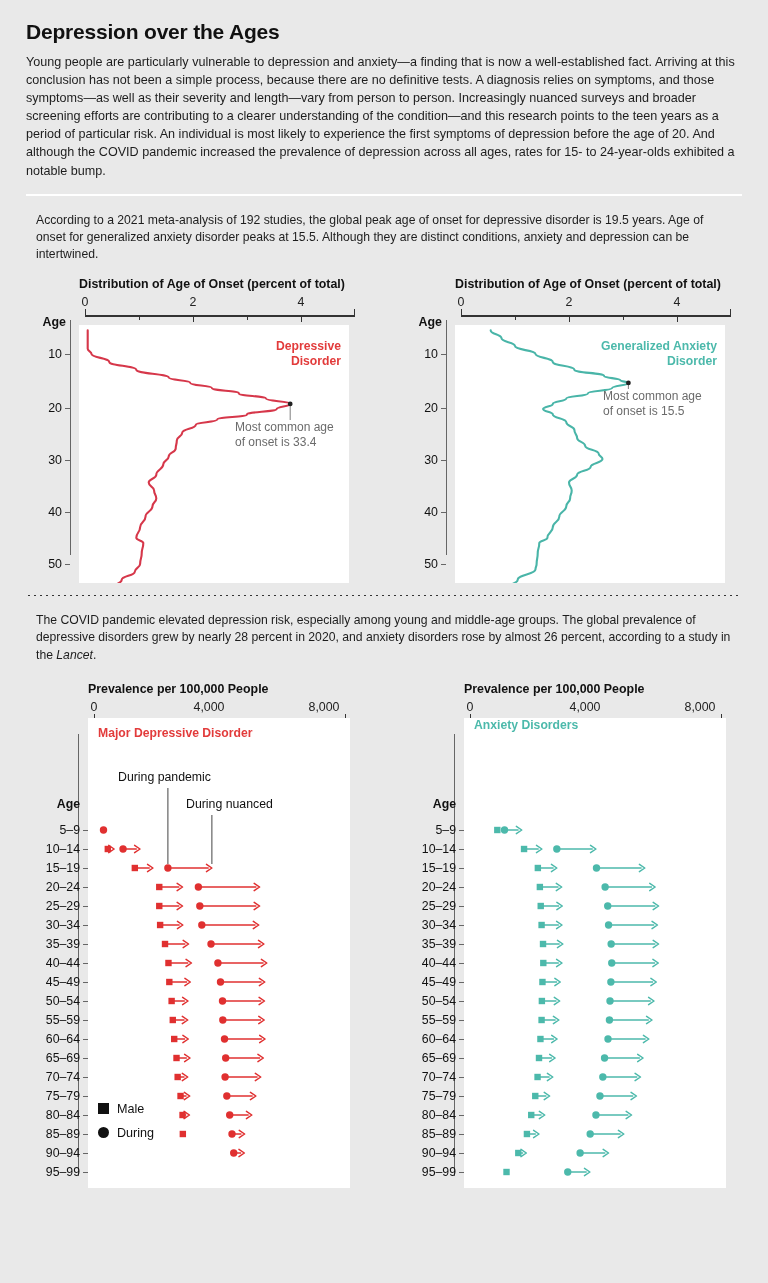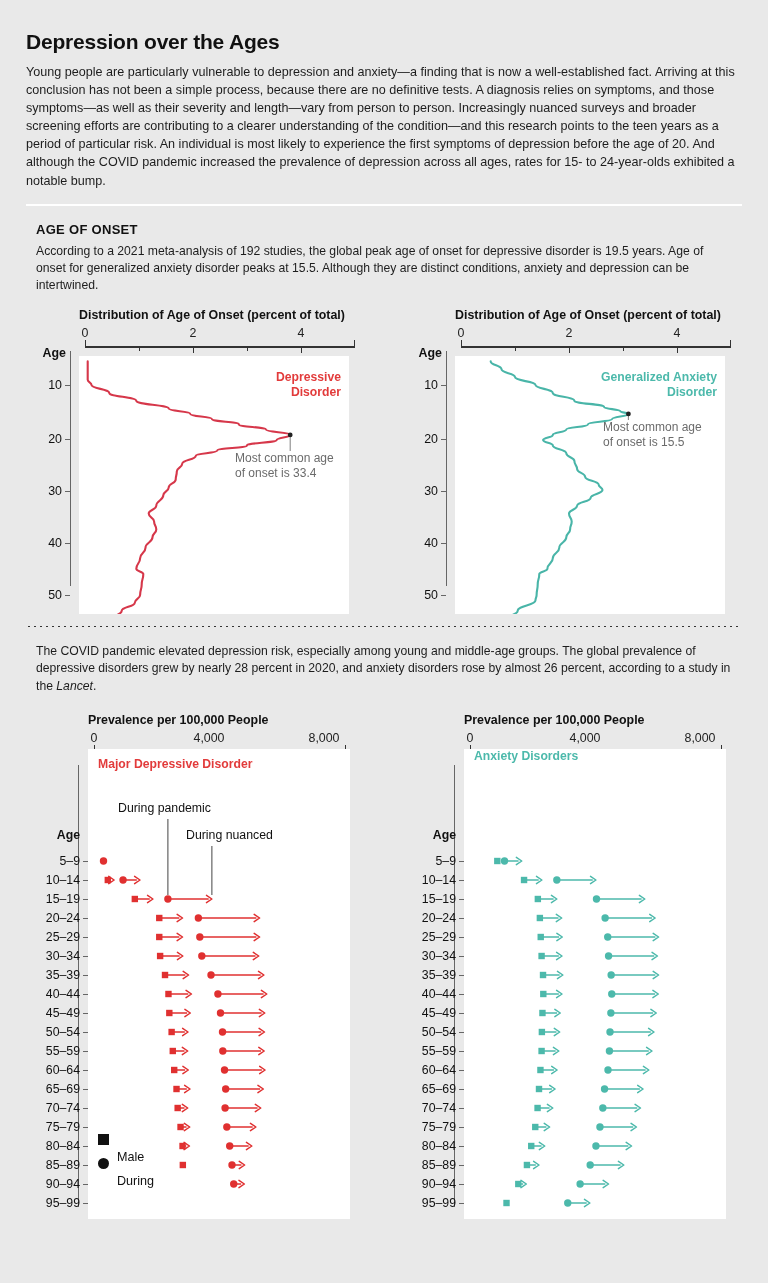--- a/index.html
+++ b/index.html
@@ -8,21 +8,21 @@
     background:#e9e9e9;
     font-family:"Liberation Sans", sans-serif;
     color:#1a1a1a;
     overflow:hidden;
   }
   .page{position:relative;width:768px;height:1283px;padding:0;box-sizing:border-box;}
 
   
   .hdr{padding:16px 26px 0 26px;}
   h1.title{
-    font-size:21px;font-weight:bold;margin:14px 0 9px 0;letter-spacing:-0.2px;
+    font-size:21px;font-weight:bold;margin:4px 0 9px 0;letter-spacing:-0.2px;
     font-family:"Liberation Sans", sans-serif;color:#111;
   }
   p.intro{
     font-size:12.6px;line-height:18.1px;margin:0;color:#1d1d1d;
     font-family:"Liberation Sans", sans-serif;
   }
 
   .rule-solid{height:2px;background:#ffffff;margin:14px 26px 0 26px;}
   .rule-dotted{
     height:3px;margin:0 26px;
@@ -68,39 +68,38 @@
   .yaxis .ylab.bold{font-weight:bold;}
 
   .annot{position:absolute;font-size:12px;color:#6b6b6b;line-height:14.5px;}
 
   
   .rowlab{
     position:absolute;font-size:12.3px;color:#111;text-align:right;
     transform:translateY(-50%);white-space:nowrap;
   }
   .rowlab.hdr-age{font-weight:bold;}
-  .legend-item{position:absolute;font-size:12.6px;color:#111;margin-top:17px;}
+  .legend-item{position:absolute;font-size:12.6px;color:#111;}
   .legend-sq{position:absolute;width:11px;height:11px;background:#111;}
   .legend-ci{position:absolute;width:11px;height:11px;border-radius:50%;background:#111;}
   .note{position:absolute;font-size:11.6px;font-style:italic;color:#7d7d7d;line-height:14px;}
   .cb-label{position:absolute;font-size:12.3px;color:#111;white-space:nowrap;}
 </style>
 </head>
 <body>
 
 <div class="page">
 
   <div class="hdr">
     <h1 class="title">Depression over the Ages</h1>
     <p class="intro">Young people are particularly vulnerable to depression and anxiety—a finding that is now a well-established fact. Arriving at this conclusion has not been a simple process, because there are no definitive tests. A diagnosis relies on symptoms, and those symptoms—as well as their severity and length—vary from person to person. Increasingly nuanced surveys and broader screening efforts are contributing to a clearer understanding of the condition—and this research points to the teen years as a period of particular risk. An individual is most likely to experience the first symptoms of depression before the age of 20. And although the COVID pandemic increased the prevalence of depression across all ages, rates for 15- to 24-year-olds exhibited a notable bump.</p>
   </div>
   <div class="rule-solid"></div>
 
   <div class="sect">
-    <div class="sect-head">AGE OF ONSET</div>
     <p class="sect-body">According to a 2021 meta-analysis of 192 studies, the global peak age of onset for depressive disorder is 19.5 years. Age of onset for generalized anxiety disorder peaks at 15.5. Although they are distinct conditions, anxiety and depression can be intertwined.</p>
   </div>
 
   <div class="charts-row" style="height:310px;margin-top:14px;">
 
     <div class="chart-block" style="left:0px;width:380px;">
       <div class="chart-caption" style="margin-left:79px;">Distribution of Age of Onset (percent of total)</div>
       <div class="axis-wrap" style="margin-left:79px;width:270px;">
         <span class="axis-label" style="left:6px;">0</span>
         <span class="axis-label" style="left:114px;">2</span>

